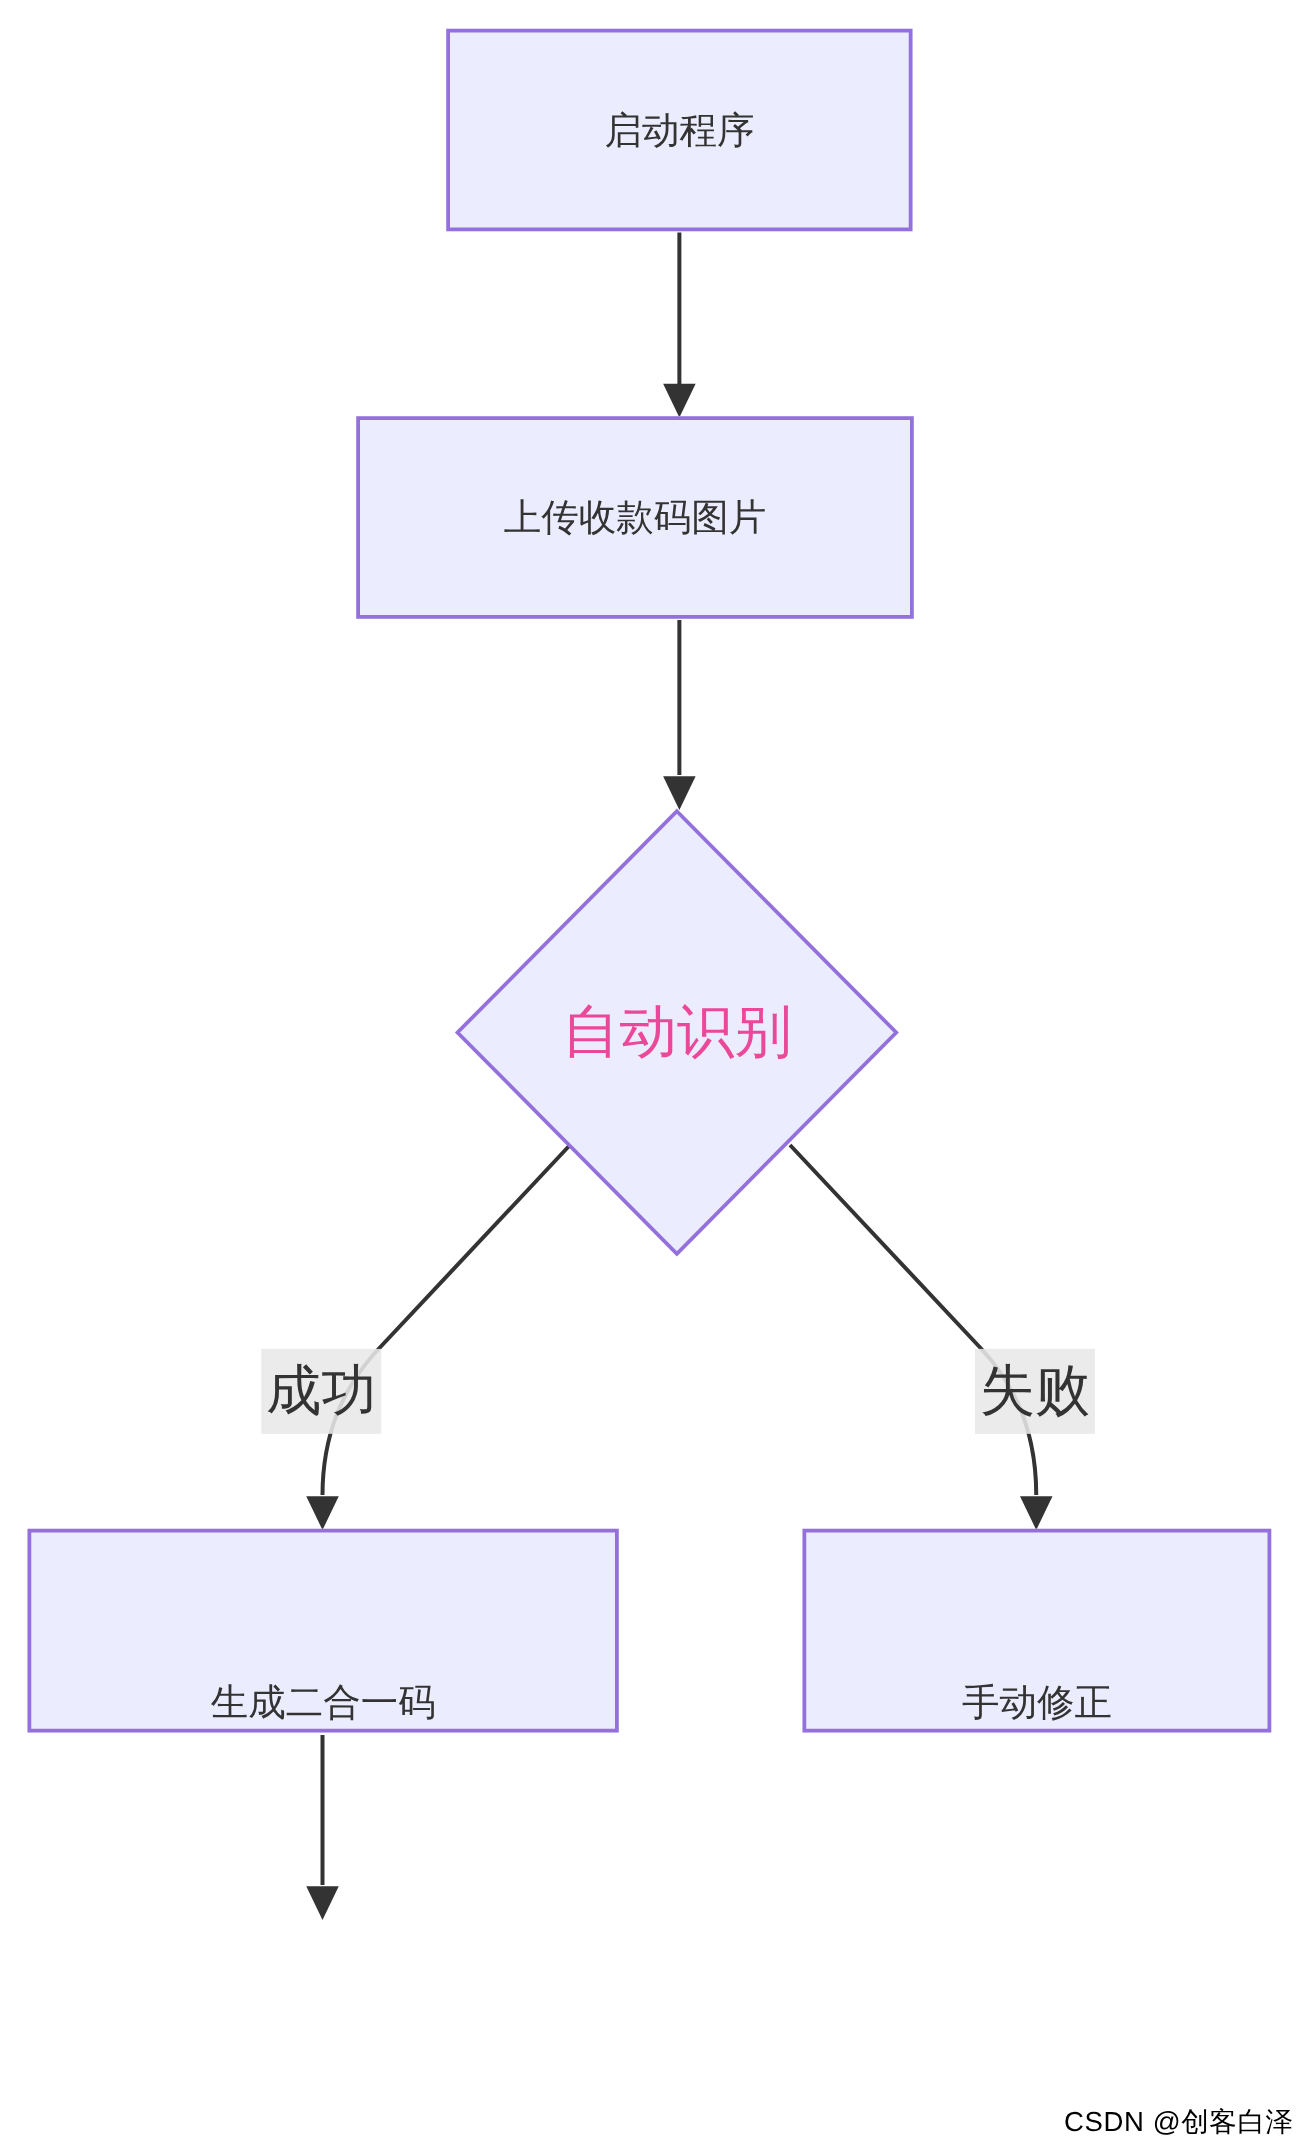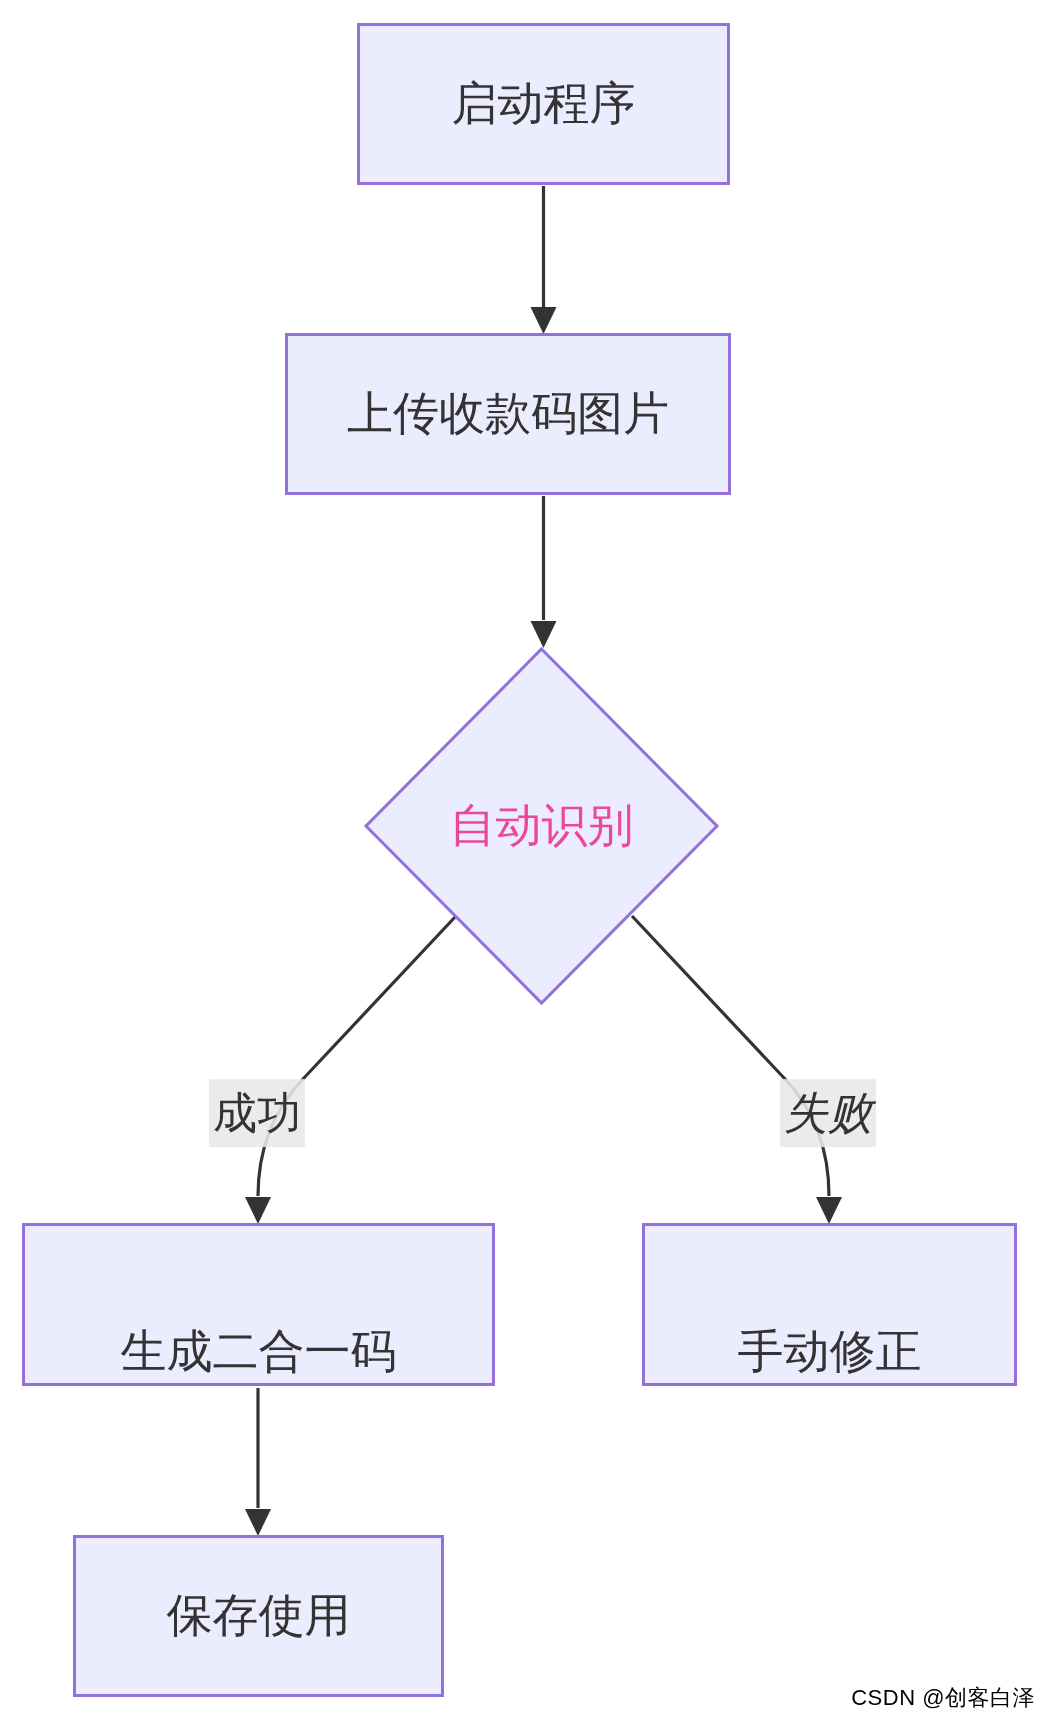--- a/index.html
+++ b/index.html
@@ -22,21 +22,21 @@
   }
   .node {
     position: absolute;
     box-sizing: border-box;
     background: #ECECFF;
     border: 3px solid #9370DB;
     display: flex;
     align-items: center;
     justify-content: center;
     color: #333333;
-    font-size: 46px;
+    font-size: 30px;
     text-align: center;
     white-space: nowrap;
   }
   .diamond-label {
     position: absolute;
     display: flex;
     align-items: center;
     justify-content: center;
     color: #ec4899;
     font-size: 46px;
@@ -99,29 +99,26 @@
   </div>
 
   <div class="node" style="left:22px; top:1223px; width:473px; height:163px;align-items:flex-end;">
     <span>生成二合一码</span>
   </div>
 
   <div class="node" style="left:642px; top:1223px; width:375px; height:163px;align-items:flex-end;">
     <span>手动修正</span>
   </div>
 
-  <div class="node" style="left:73px; top:1535px; width:371px; height:162px;">
-    <span>保存使用</span>
-  </div>
 
   <div class="edge-label" style="left:257px; top:1113px;">
     <span>成功</span>
   </div>
 
-  <div class="edge-label" style="left:828px; top:1113px;font-style:italic;">
+  <div class="edge-label" style="left:828px; top:1113px;">
     <span>失败</span>
   </div>
 
   <div class="watermark">
     <span>CSDN @创客白泽</span>
   </div>
 
 </div>
 
 </body></html>

